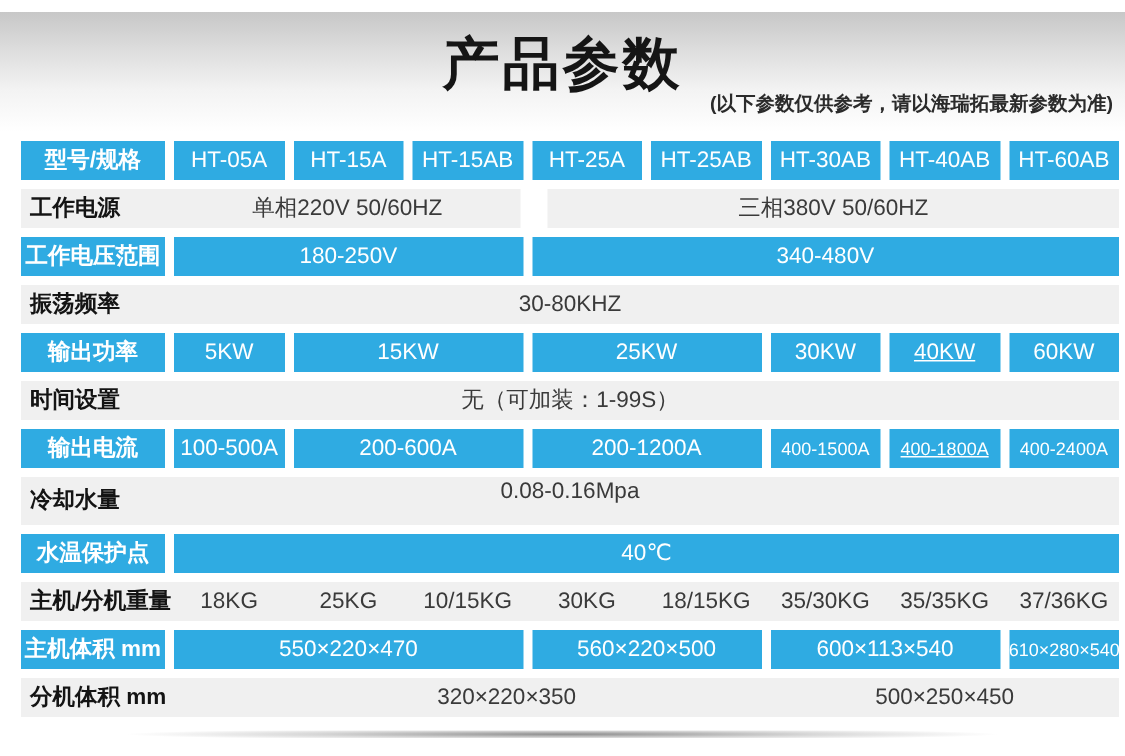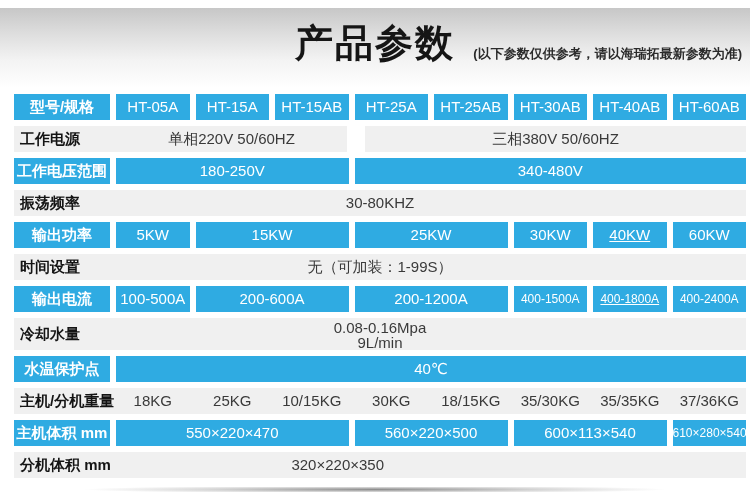--- a/index.html
+++ b/index.html
@@ -14,21 +14,21 @@
   .header{
     position:relative;margin-top:8px;height:80px;
     background:linear-gradient(to bottom,#c7c7c7 0%,#dcdcdc 30%,#f3f3f3 65%,#ffffff 100%);
   }
   .title{
     text-align:center;padding-top:13px;
     font-size:38px;line-height:44px;font-weight:bold;
     color:var(--title-text,#151515);letter-spacing:2px;
   }
   .subtitle{
-    position:absolute;right:8px;top:37px;
+    position:absolute;right:8px;top:52px;
     font-size:13px;font-weight:bold;color:#2b2b2b;letter-spacing:0px;
   }
 
   
   .table{margin:6px 4px 0 14px;}
   .row{height:26px;margin-bottom:6px;}
   .row.tall{height:32px;}
 
   .grid{display:grid;grid-template-columns:96px repeat(8,1fr);column-gap:6px;}
 
@@ -146,21 +146,20 @@
       <div class="blue sp5-7">200-1200A</div>
       <div class="blue c7 small">400-1500A</div>
       <div class="blue c8 small">400-1800A</div>
       <div class="blue c9 small">400-2400A</div>
     </div>
 
     <div class="row tall bar full">
       <span class="plain-label" style="line-height:32px;">冷却水量</span>
       <div class="center-abs two-line">
         <div>0.08-0.16Mpa</div>
-        <div>9L/min</div>
       </div>
     </div>
 
     <div class="row grid">
       <div class="blue lbl">水温保护点</div>
       <div class="blue sp2-10">40℃</div>
     </div>
 
     <div class="row bar">
       <div class="overlay">
@@ -181,20 +180,21 @@
       <div class="blue sp2-4">550×220×470</div>
       <div class="blue sp5-7">560×220×500</div>
       <div class="blue sp7-9">600×113×540</div>
       <div class="blue c9 small">610×280×540</div>
     </div>
 
     <div class="row bar">
       <div class="overlay">
         <span class="plain-label">分机体积 mm</span>
         <span class="val sp2-7 pad-shift">320×220×350</span>
+        <span class="val sp7-10">500×250×450</span>
       </div>
     </div>
 
   </div>
 
   <div class="divider"></div>
 
 </div>
 
 </body></html>

